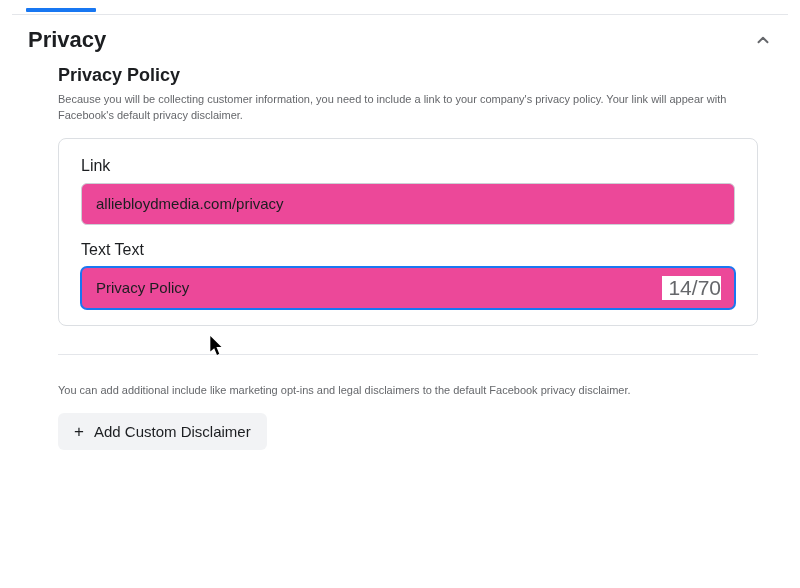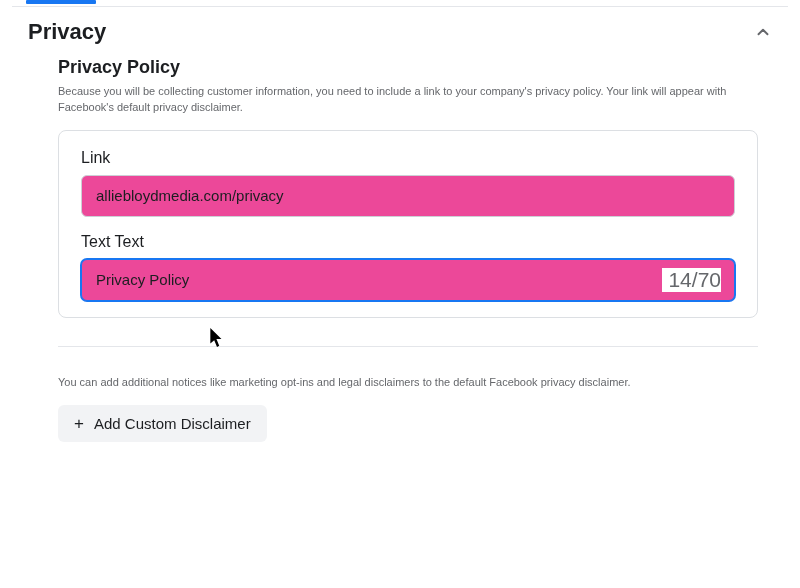--- a/index.html
+++ b/index.html
@@ -2,21 +2,21 @@
 <html><head>
   <meta charset="utf-8">
   <style>
     * { box-sizing: border-box; margin: 0; padding: 0; }
     body {
       font-family: -apple-system, BlinkMacSystemFont, "Segoe UI", Helvetica, Arial, sans-serif;
       background: #fff;
       width: 800px;
       color: #1c1e21;
     }
-    .container { padding: 0 12px; }
+    .container { padding: 8px 12px; }
     .top-accent {
       width: 70px;
       height: 4px;
       background: #1877f2;
       border-radius: 1px;
       margin-left: 14px;
       margin-bottom: 2px;
     }
     .top-rule {
       height: 1px;
@@ -174,20 +174,20 @@
       <div class="cursor-wrap">
         <svg class="cursor" style="left:152px; top:-18px;" viewBox="0 0 12 18">
           <path d="M0 0 L0 14 L3.5 11 L6 17 L8 16 L5.5 10 L10 10 Z" fill="#000"></path>
         </svg>
       </div>
 
       <div class="divider"></div>
     </div>
 
     <div>
-      <div class="description">You can add additional notices like marketing opt-ins and legal disclaimers to the default Facebook privacy disclaimer.</div>
+      <div class="description">You can add additional include like marketing opt-ins and legal disclaimers to the default Facebook privacy disclaimer.</div>
       <button class="btn">
         <span class="plus">+</span>
         <span>Add Custom Disclaimer</span>
       </button>
     </div>
   </div>
 </div>
 
 </body></html>

